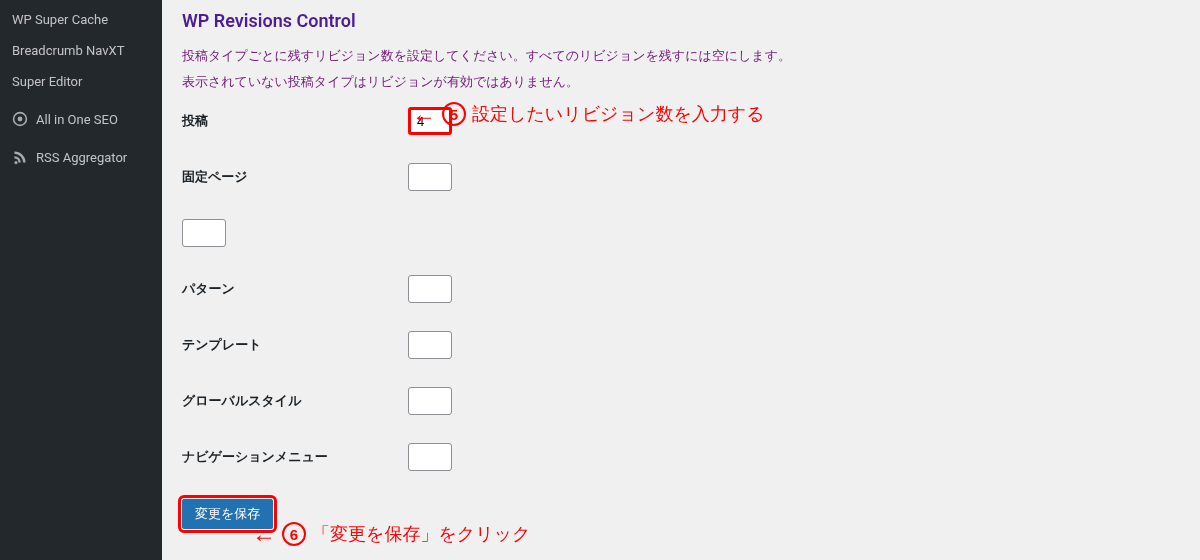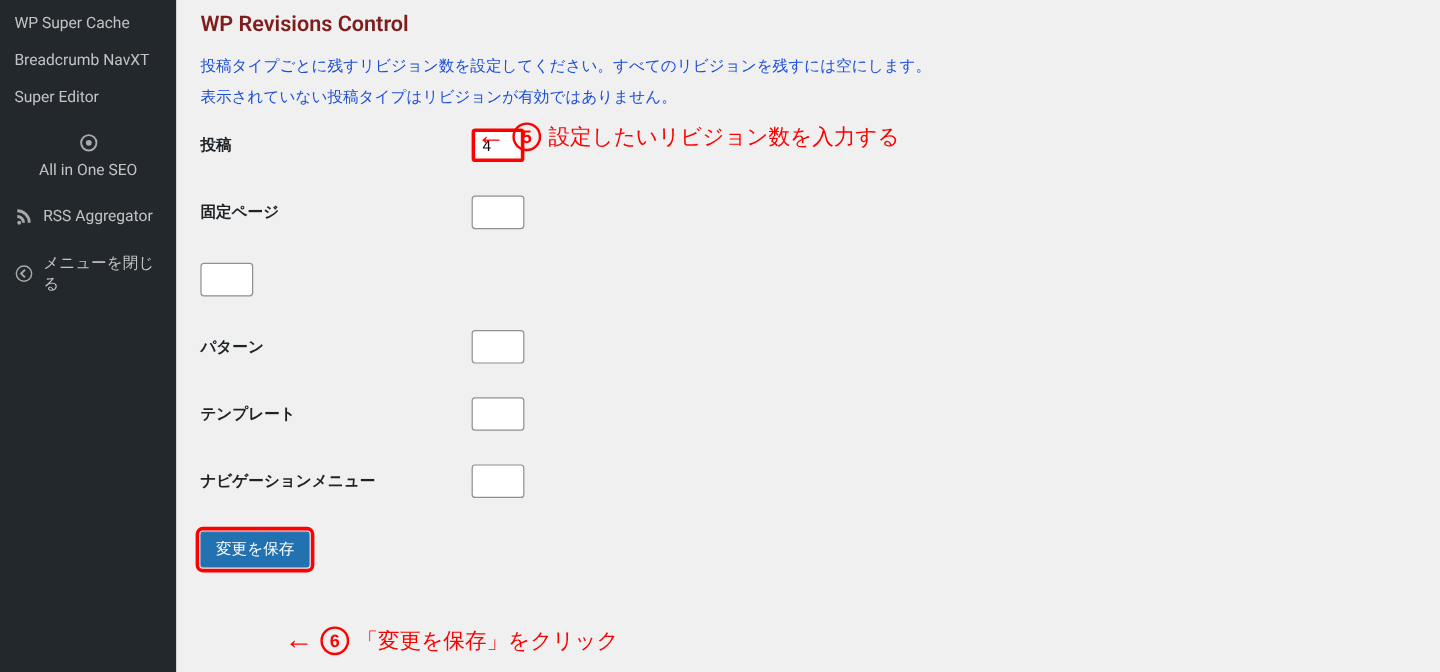--- a/index.html
+++ b/index.html
@@ -1,25 +1,25 @@
 <!DOCTYPE html>
 <html><head>
   <meta charset="utf-8">
   <style>
     * { margin: 0; padding: 0; box-sizing: border-box; }
     body { font-family: -apple-system, BlinkMacSystemFont, "Segoe UI", Roboto, sans-serif; font-size: 13px; color: #333; background: #f0f0f1; width: 1200px; height: 560px; overflow: hidden; }
     .wrapper { display: flex; height: 100%; }
-    .sidebar { width: 147px; background: #23282d; color: #eee; flex-shrink: 0; padding-top: 4px; }
+    .sidebar { width: 162px; background: #23282d; color: #eee; flex-shrink: 0; padding-top: 4px; }
     .sidebar .menu-item { padding: 8px 12px; font-size: 13px; color: #c3c4c7; cursor: pointer; display: flex; align-items: center; gap: 8px; }
     .sidebar .menu-item.submenu { padding-left: 12px; font-size: 13px; }
     .sidebar .icon { width: 16px; height: 16px; display: inline-flex; align-items: center; justify-content: center; flex-shrink: 0; }
     .sidebar .icon svg { width: 16px; height: 16px; fill: #a7aaad; }
     .content { flex: 1; padding: 10px 20px; background: #f0f0f1; position: relative; }
-    .section-title { font-size: 18px; font-weight: 600; color: #7f1d1d; margin-bottom: 14px; }
-    .desc { font-size: 13px; color: #1d4ed8; line-height: 1.7; margin-bottom: 4px; }
+    .section-title { font-size: 18px; font-weight: 600; color: #4c1d95; margin-bottom: 14px; }
+    .desc { font-size: 13px; color: #701a75; line-height: 1.7; margin-bottom: 4px; }
     .form-table { margin-top: 14px; }
     .form-row { display: flex; align-items: center; margin-bottom: 28px; gap: 36px; }
     .form-row .label { width: 190px; font-size: 13px; font-weight: 600; color: #1d2327; }
     .form-row input[type="text"] { width: 44px; height: 28px; border: 1px solid #8c8f94; border-radius: 3px; padding: 0 6px; font-size: 13px; background: #fff; }
     .form-row input.highlight-red { border: 3px solid #ff0000; }
     .submit { margin-top: 0px; }
     .button-primary { background: #2271b1; border: 1px solid #2271b1; color: #fff; padding: 5px 12px; font-size: 13px; cursor: pointer; border-radius: 2px; }
     .button-highlight { outline: 3px solid #ff0000; outline-offset: 1px; }
     .annotation { position: absolute; display: flex; align-items: center; gap: 6px; color: #ff0000; font-size: 18px; font-weight: 400; font-family: "Hiragino Sans", "Meiryo", sans-serif; }
     .annotation .arrow { font-size: 24px; }
@@ -32,45 +32,36 @@
   <div class="sidebar">
     <div class="menu-item submenu">
       <span>WP Super Cache</span>
     </div>
     <div class="menu-item submenu">
       <span>Breadcrumb NavXT</span>
     </div>
     <div class="menu-item submenu">
       <span>Super Editor</span>
     </div>
-    <div class="menu-item" style="margin-top:6px;flex-direction:column;">
+    <div class="menu-item" style="margin-top:6px;">
       <span class="icon">
           <svg viewBox="0 0 20 20">
             <circle cx="10" cy="10" r="8" fill="none" stroke="#a7aaad" stroke-width="2"></circle>
             <circle cx="10" cy="10" r="3" fill="#a7aaad"></circle>
           </svg>
         </span>
       <span>All in One SEO</span>
     </div>
     <div class="menu-item" style="margin-top:6px;">
       <span class="icon">
           <svg viewBox="0 0 20 20">
             <path d="M3 3v3a11 11 0 0 1 11 11h3A14 14 0 0 0 3 3zm0 6v3a5 5 0 0 1 5 5h3A8 8 0 0 0 3 9zm2 6a2 2 0 1 0 0 4 2 2 0 0 0 0-4z"></path>
           </svg>
         </span>
       <span>RSS Aggregator</span>
-    </div>
-    <div class="menu-item" style="margin-top:6px;">
-      <span class="icon">
-          <svg viewBox="0 0 20 20">
-            <circle cx="10" cy="10" r="8" fill="none" stroke="#a7aaad" stroke-width="1.5"></circle>
-            <path d="M11 6l-4 4 4 4" fill="none" stroke="#a7aaad" stroke-width="2"></path>
-          </svg>
-        </span>
-      <span>メニューを閉じる</span>
     </div>
   </div>
 
   <div class="content">
     <h2 class="section-title">WP Revisions Control</h2>
     <p class="desc">投稿タイプごとに残すリビジョン数を設定してください。すべてのリビジョンを残すには空にします。</p>
     <p class="desc">表示されていない投稿タイプはリビジョンが有効ではありません。</p>
 
     <div class="form-table">
       <div class="form-row">
@@ -86,20 +77,24 @@
       </div>
       <div class="form-row">
         <div class="label">パターン</div>
         <input type="text" value="" style="">
       </div>
       <div class="form-row">
         <div class="label">テンプレート</div>
         <input type="text" value="" style="">
       </div>
       <div class="form-row">
+        <div class="label">グローバルスタイル</div>
+        <input type="text" value="" style="">
+      </div>
+      <div class="form-row">
         <div class="label">ナビゲーションメニュー</div>
         <input type="text" value="" style="">
       </div>
     </div>
 
     <div class="submit">
       <button class="button-primary button-highlight">変更を保存</button>
     </div>
 
     <div class="annotation" style="top:100px; left:250px;">

